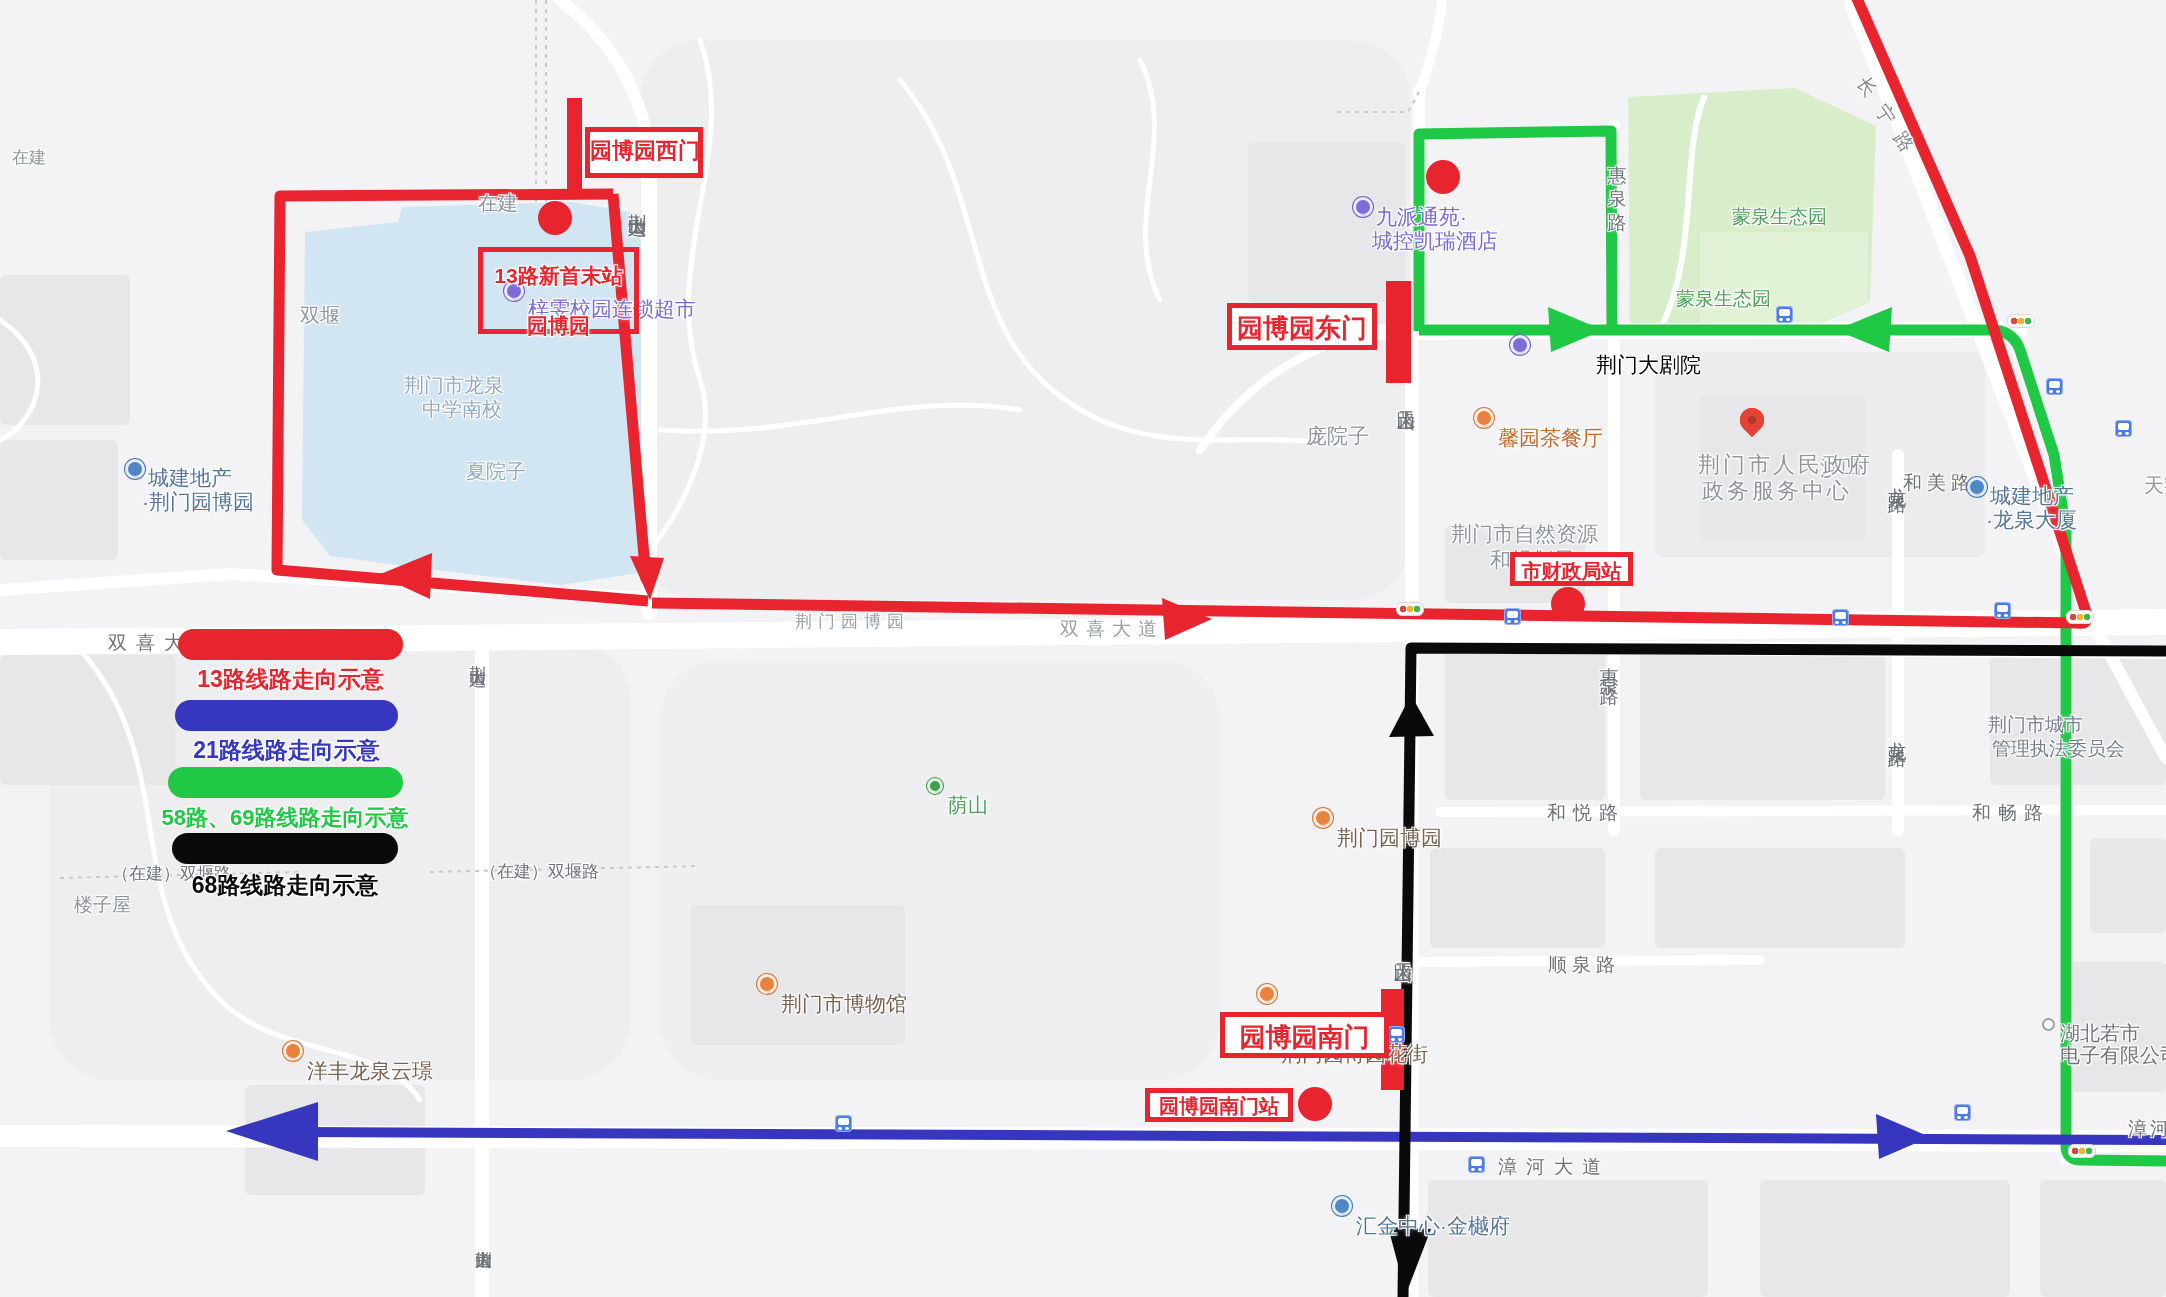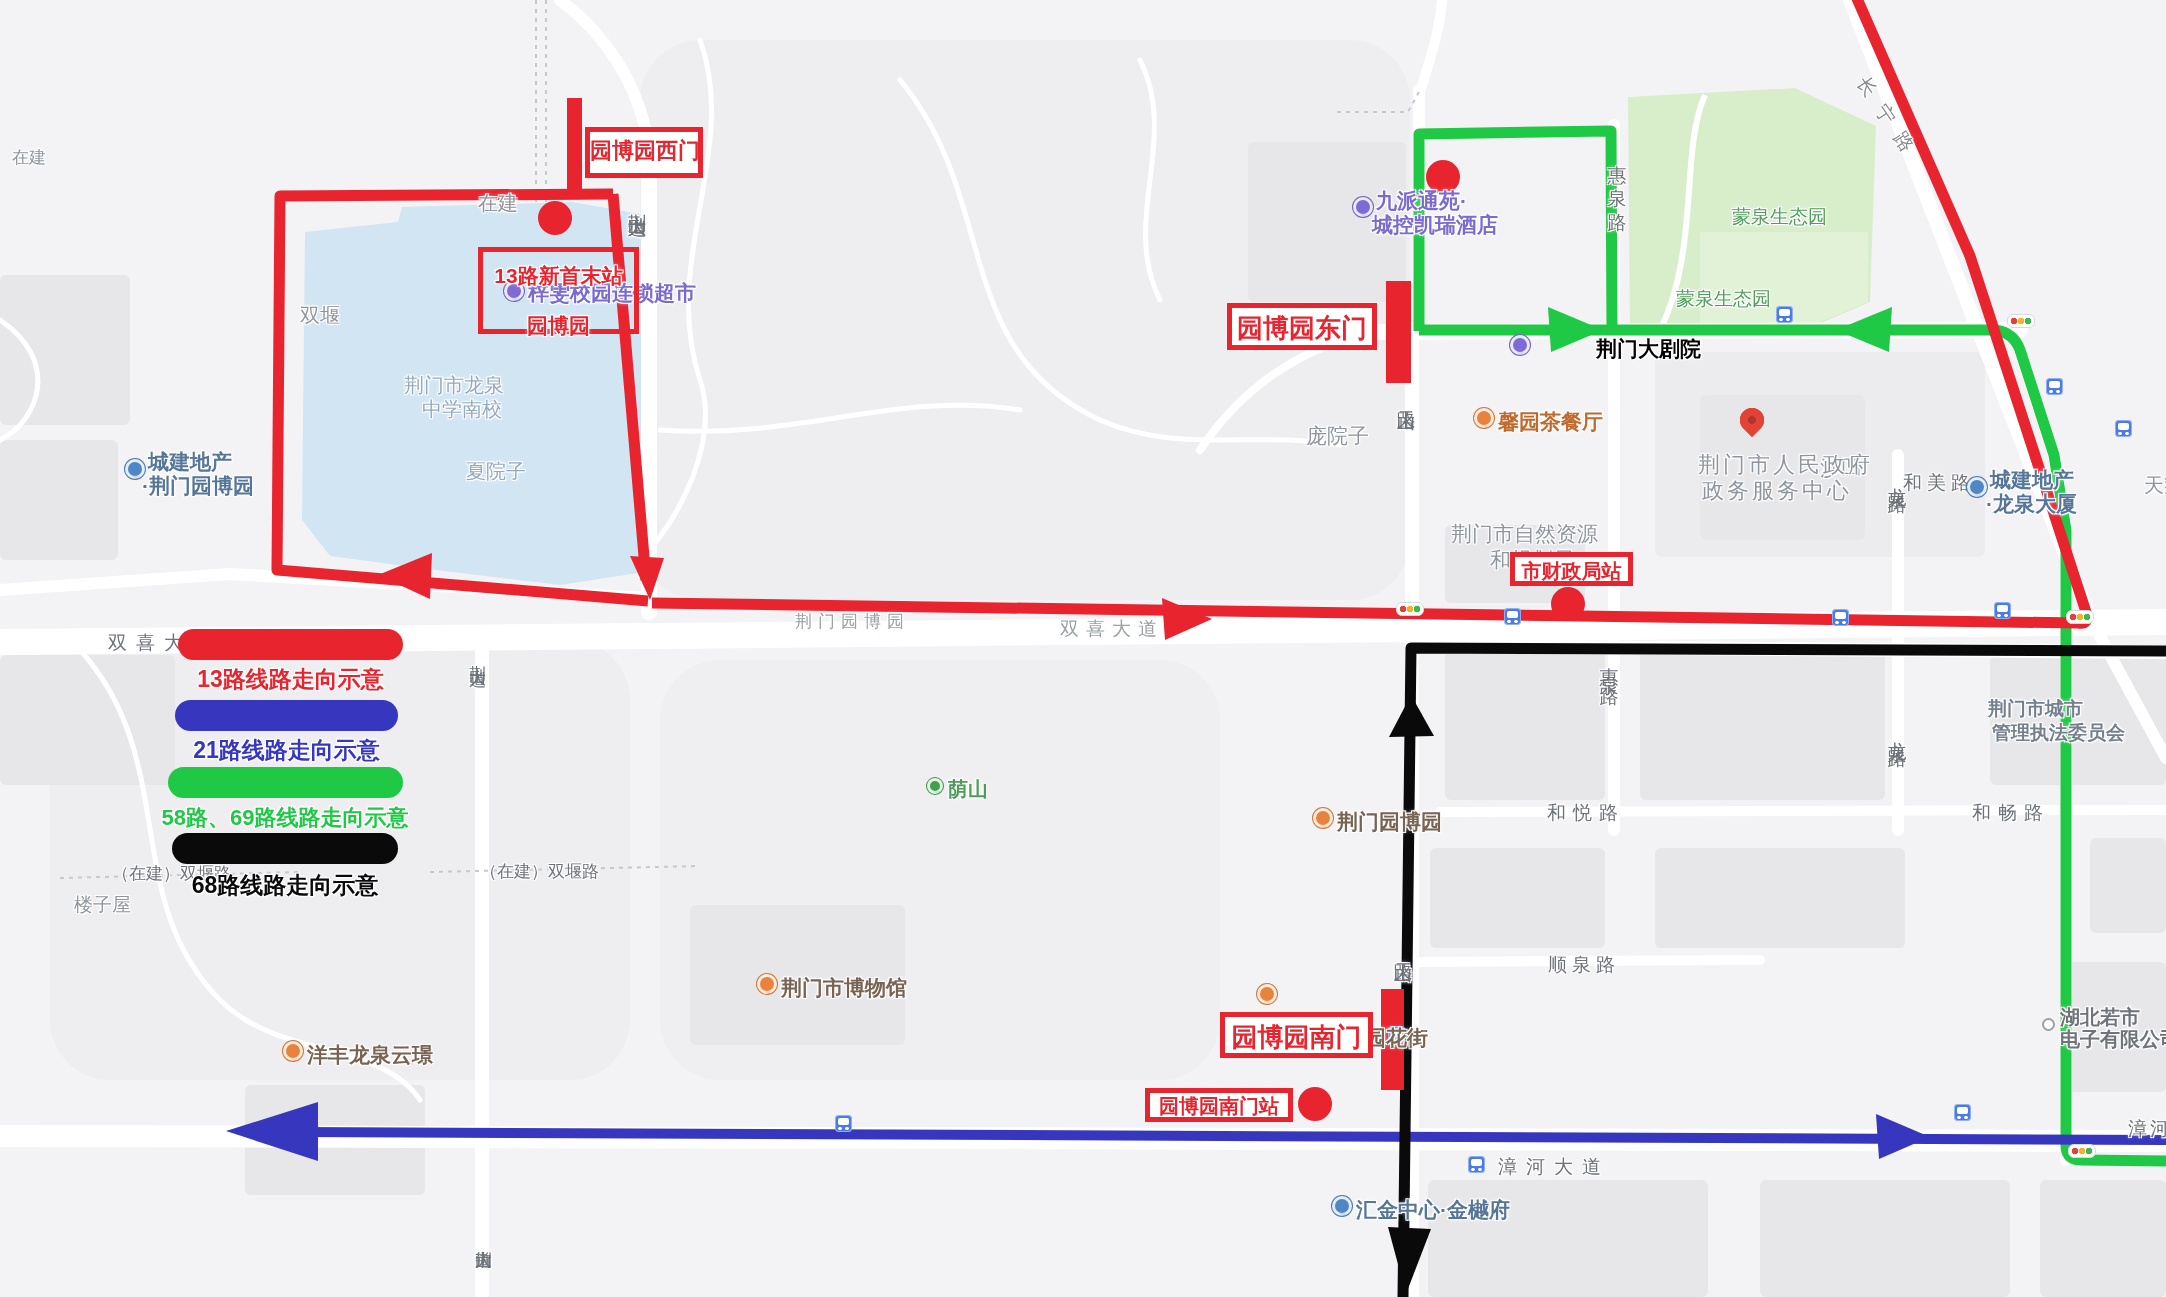--- a/index.html
+++ b/index.html
@@ -7,21 +7,21 @@
        font-family:"Liberation Sans","DejaVu Sans",sans-serif;position:relative;}
   #map{position:absolute;left:0;top:0;width:2166px;height:1297px;}
   .abs{position:absolute;white-space:nowrap;}
   .halo{text-shadow:-1px -1px 0 #fff,1px -1px 0 #fff,-1px 1px 0 #fff,1px 1px 0 #fff,0 0 4px #fff;}
   .rlabel{color:#6d727a;font-size:19px;z-index:3;}
   .alabel{color:#8f959e;font-size:20px;z-index:3;}
   .vtext{writing-mode:vertical-rl;}
   .redbox{border:5px solid #e8242f;color:#e8242f;font-weight:bold;text-align:center;
           z-index:6;line-height:1.25;}
   .fillw{background:#fff;}
-  .poi{z-index:4;font-weight:700;}
+  .poi{z-index:4;font-weight:400;margin-top:16px;}
   .poi-icon{position:absolute;width:20px;height:20px;border-radius:50% 50% 50% 50%;z-index:4;
             box-shadow:inset 0 0 0 3px rgba(255,255,255,.85);border:1px solid rgba(0,0,0,.08);}
   .poi-icon:after{content:"";position:absolute;left:7px;bottom:-5px;border:4px solid transparent;border-top-color:inherit;}
   .busstop{position:absolute;width:17px;height:17px;background:#4a7ce8;border-radius:4px;z-index:2;
            box-shadow:inset 0 0 0 1px rgba(255,255,255,.4);}
   .busstop:before{content:"";position:absolute;left:3px;top:3px;width:11px;height:7px;background:#fff;border-radius:2px;}
   .busstop:after{content:"";position:absolute;left:3px;bottom:2px;width:11px;height:3px;
            background:radial-gradient(circle at 2px 1.5px,#fff 1.5px,transparent 2px),radial-gradient(circle at 9px 1.5px,#fff 1.5px,transparent 2px);}
   .tl{position:absolute;width:26px;height:12px;border-radius:6px;z-index:2;border:1px solid #d9d9dc;
       background:radial-gradient(circle at 6px 6px,#e04438 3px,transparent 3.6px),
@@ -251,21 +251,21 @@
   <div class="abs redbox" style="left:478px;top:247px;width:135px;height:61px;font-size:21px;padding:8px">
     <div class="halo" style="margin-top:3px">13路新首末站</div>
     <div class="halo" style="margin-top:24px">园博园</div>
   </div>
 
 
   <div class="abs redbox fillw" style="left:1227px;top:303px;width:140px;height:29px;font-size:26px;padding:4px 0">园博园东门</div>
 
   <div class="abs redbox fillw" style="left:1510px;top:552px;width:113px;height:20px;font-size:20px;padding:2px 0">市财政局站</div>
 
-  <div class="abs redbox fillw" style="left:1220px;top:1012px;width:143px;height:28px;font-size:26px;padding:4px 0">园博园南门</div>
+  <div class="abs redbox fillw" style="left:1220px;top:1012px;width:143px;height:28px;font-size:26px;padding:4px 8px">园博园南门</div>
 
   <div class="abs redbox fillw" style="left:1145px;top:1088px;width:138px;height:22px;font-size:20px;padding:1px 0">园博园南门站</div>
 
   <div class="legend-bar" style="left:178px;top:629px;width:225px;background:#e8242f"></div>
   <div class="legend-text halo" style="left:178px;top:664px;width:225px;color:#e8242f">13路线路走向示意</div>
 
   <div class="legend-bar" style="left:175px;top:700px;width:223px;background:#3636bf"></div>
   <div class="legend-text halo" style="left:175px;top:735px;width:223px;color:#3636bf">21路线路走向示意</div>
 
   <div class="legend-bar" style="left:168px;top:767px;width:235px;background:#1fc845"></div>

